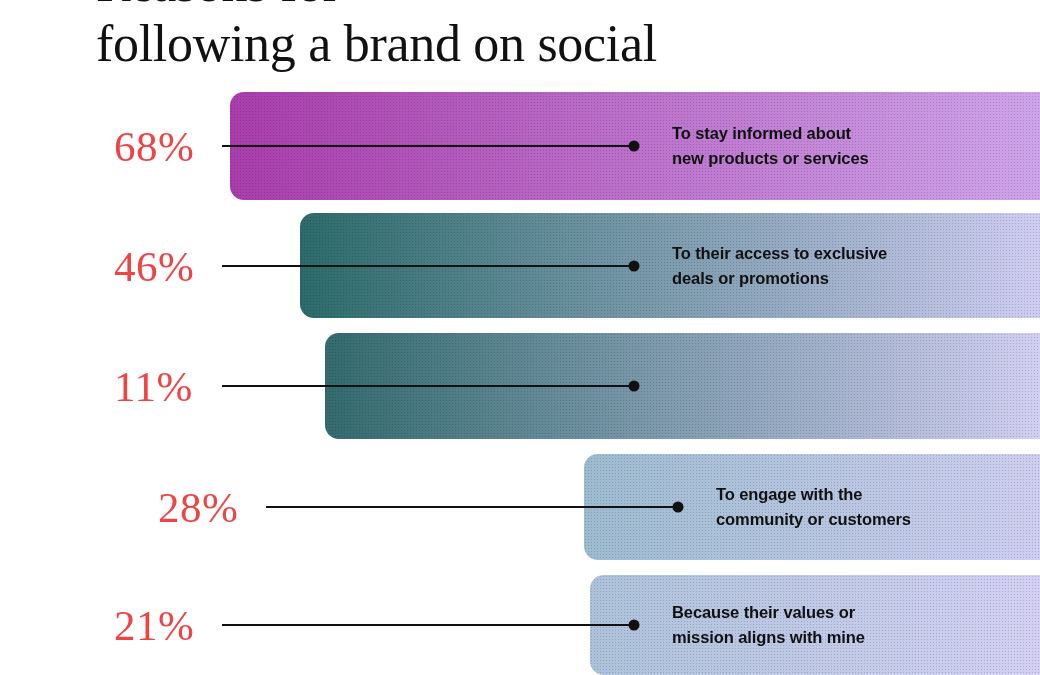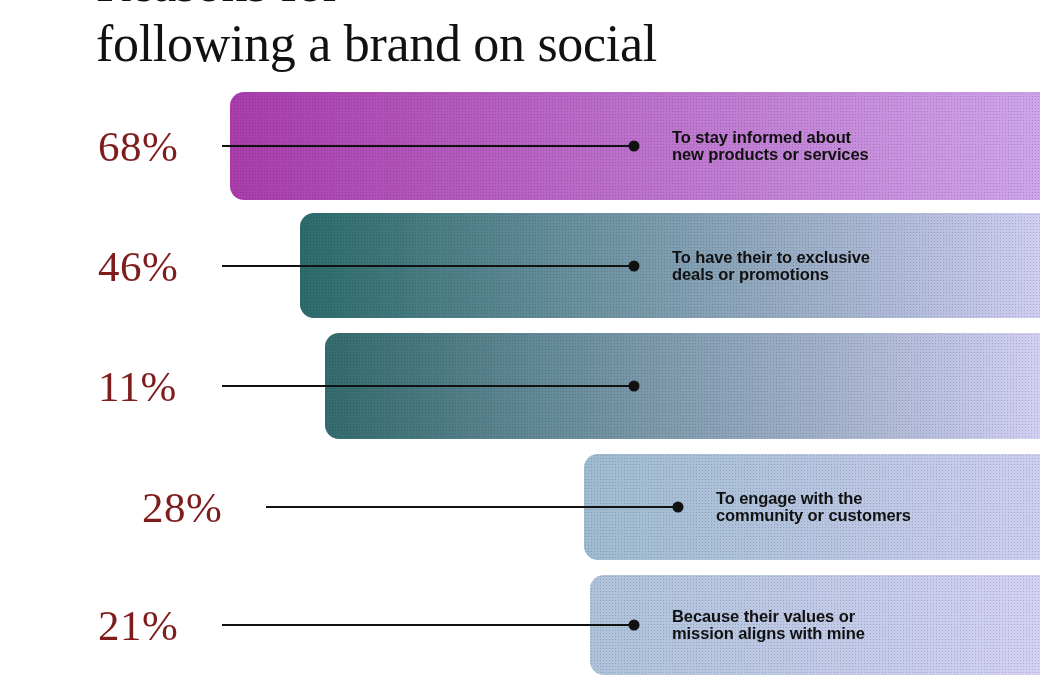--- a/index.html
+++ b/index.html
@@ -61,28 +61,28 @@
       radial-gradient(rgba(0,0,0,0.55) 0.5px, transparent 0.6px),
       radial-gradient(rgba(255,255,255,0.5) 0.5px, transparent 0.6px);
     background-size: 3px 3px, 4px 4px;
     background-position: 0 0, 1px 2px;
     pointer-events: none;
   }
 
   
   .pct {
     position: absolute;
-    left: 98px;
+    left: 114px;
     width: 125px;
     text-align: left;
     font-family: "Liberation Serif", "DejaVu Serif", serif;
     font-size: 43px;
     font-weight: 400;
     line-height: 1;
-    color: #7f1d1d;
+    color: #ef4444;
     transform: translateY(-50%);
     letter-spacing: 0.5px;
   }
 
   
   .leader {
     position: absolute;
     height: 2px;
     background: #111111;
     transform: translateY(-50%);
@@ -97,21 +97,21 @@
   }
 
   
   .label {
     position: absolute;
     left: 672px;
     width: 340px;
     font-family: "Liberation Sans", sans-serif;
     font-size: 16.5px;
     font-weight: bold;
-    line-height: 17px;
+    line-height: 25px;
     color: #111111;
     transform: translateY(-50%);
     white-space: pre-line;
     letter-spacing: -0.1px;
   }
 </style>
 </head>
 <body>
 
 <div id="infographic">
@@ -130,21 +130,21 @@
         <div class="label" style="left: 672px; top: 54px;">To stay informed about
 new products or services</div>
       </div>
       <div class="row" style="top: 213px; height: 105px;">
         <div class="bar" style="left: 300px; width: 740px; background: linear-gradient(90deg, rgb(44, 107, 107) 0%, rgb(207, 205, 242) 100%);">
           <div class="bar-grain"></div>
         </div>
         <div class="pct" style="top: 52.5px;">46%</div>
         <div class="leader" style="left: 222px; width: 412px; top: 52.5px; background: rgb(17, 17, 17);"></div>
         <div class="dot" style="left: 634px; top: 52.5px; background: rgb(17, 17, 17);"></div>
-        <div class="label" style="left: 672px; top: 52.5px;">To have their to exclusive
+        <div class="label" style="left: 672px; top: 52.5px;">To their access to exclusive
 deals or promotions</div>
       </div>
       <div class="row" style="top: 333px; height: 106px;">
         <div class="bar" style="left: 325px; width: 715px; background: linear-gradient(90deg, rgb(51, 107, 110) 0%, rgb(210, 207, 243) 100%);">
           <div class="bar-grain"></div>
         </div>
         <div class="pct" style="top: 53px;">11%</div>
         <div class="leader" style="left: 222px; width: 412px; top: 53px; background: rgb(17, 17, 17);"></div>
         <div class="dot" style="left: 634px; top: 53px; background: rgb(17, 17, 17);"></div>
       </div>

